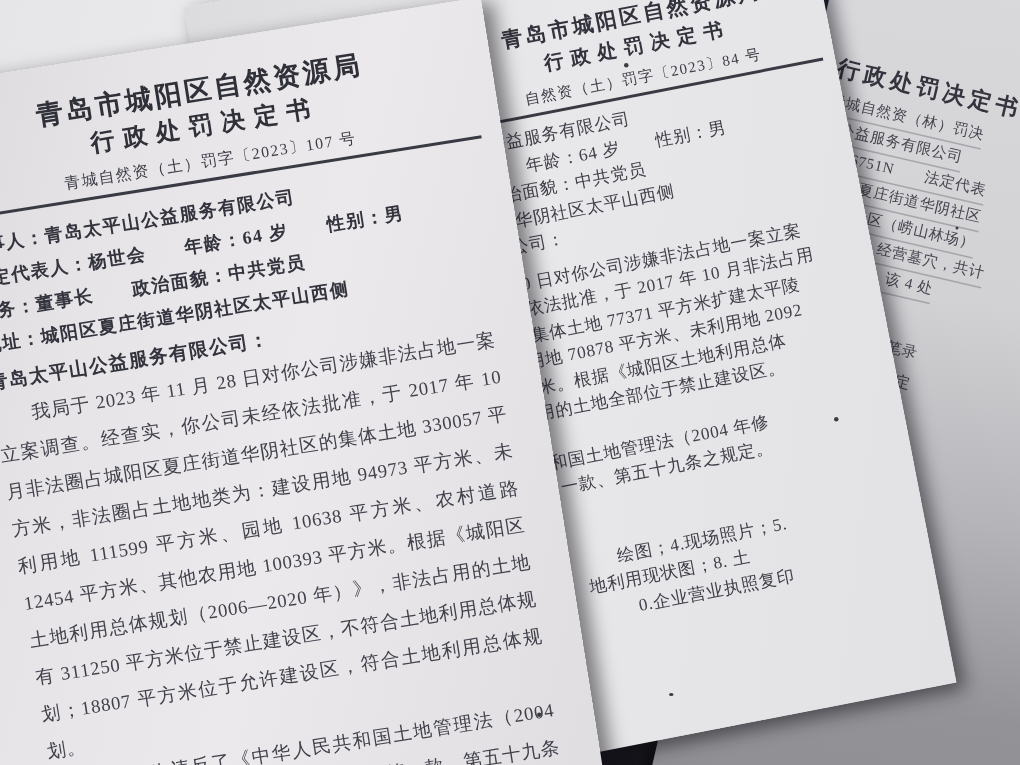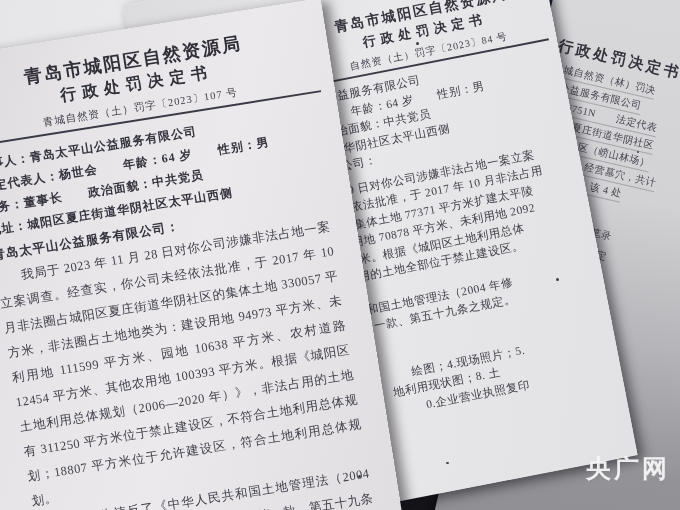--- a/index.html
+++ b/index.html
@@ -175,14 +175,13 @@
 
     </div>
   </div>
 
   <span class="speck sp1"></span>
   <span class="speck sp2"></span>
   <span class="speck sp3"></span>
   <span class="speck sp4"></span>
   <span class="speck sp5"></span>
 
-  <div class="watermark">央广网</div>
 </div>
 
 </body></html>

